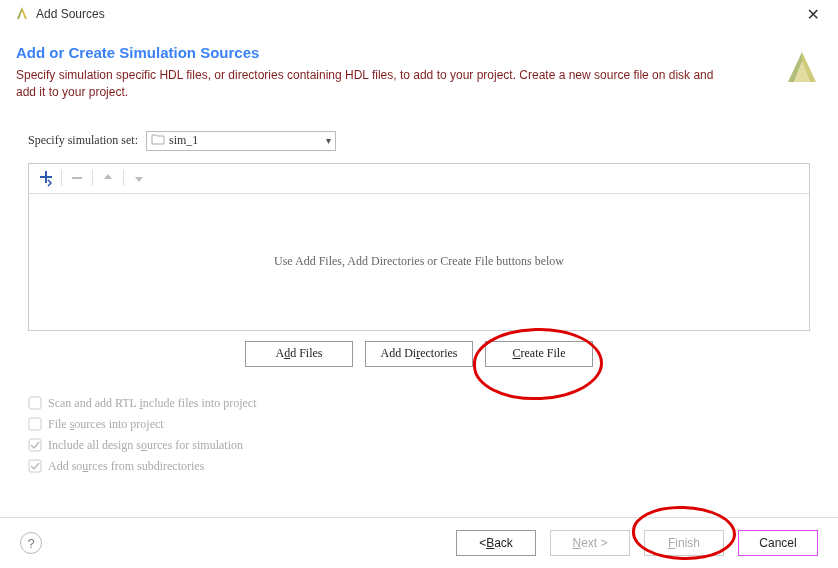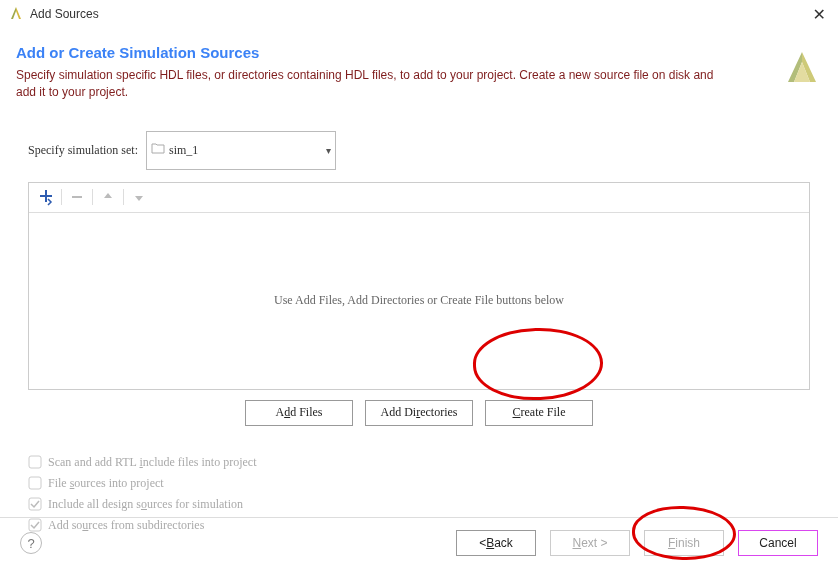--- a/index.html
+++ b/index.html
@@ -11,21 +11,21 @@
     color: #333;
     width: 838px;
     height: 568px;
     overflow: hidden;
     position: relative;
   }
   .titlebar {
     display: flex;
     align-items: center;
     justify-content: space-between;
-    padding: 4px 8px;
+    padding: 4px 14px;
     height: 28px;
   }
   .titlebar-left { display: flex; align-items: center; gap: 6px; }
   .close-x {
     font-size: 16px;
     color: #333;
     padding: 0 4px;
     cursor: pointer;
   }
   .header-section {
@@ -57,33 +57,33 @@
     display: flex;
     align-items: center;
     gap: 8px;
     margin-bottom: 12px;
   }
   .simset-label { color: #333; }
   .simset-select {
     display: flex;
     align-items: center;
     border: 1px solid #bbb;
-    height: 39px;
+    height: 20px;
     width: 190px;
     padding: 0 4px;
     gap: 4px;
     background: #fff;
     cursor: pointer;
   }
   .simset-select .folder-ic { color: #aaa; font-size: 12px; }
   .simset-select .val { flex: 1; color: #333; }
   .simset-select .chev { color: #555; font-size: 10px; }
   .list-frame {
     border: 1px solid #ccc;
-    height: 208px;
+    height: 168px;
     background: #fff;
     display: flex;
     flex-direction: column;
   }
   .toolbar {
     display: flex;
     align-items: center;
     gap: 0;
     border-bottom: 1px solid #ddd;
     height: 30px;

